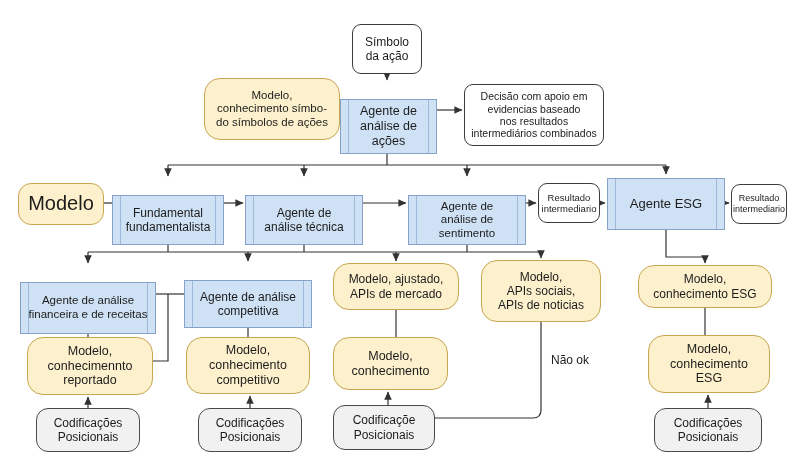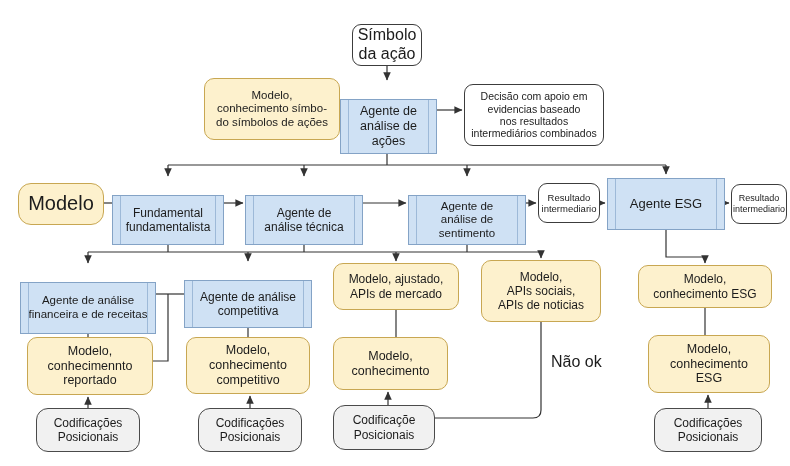--- a/index.html
+++ b/index.html
@@ -45,37 +45,37 @@
     top: 0; bottom: 0;
     width: 0;
     border-left: 1px solid #9db9d8;
   }
   .process::before { left: 7px; }
   .process::after  { right: 7px; }
   
   .data {
     background: #fdf1cd;
     border: 1px solid #c8a752;
-    border-radius: 10px;
+    border-radius: 16px;
   }
   
   .terminal {
     background: #ffffff;
     border: 1.3px solid #3c3c3c;
     border-radius: 9px;
   }
   
   .io {
     background: #f1f1f1;
     border: 1.3px solid #4a4a4a;
     border-radius: 12px;
   }
   .edge-label {
     position: absolute;
-    font-size: 16px;
+    font-size: 12px;
     color: #1c1c1c;
   }
 </style>
 </head>
 <body>
 
 <div class="canvas">
 
   <svg class="edges" width="790" height="466" viewBox="0 0 790 466" xmlns="http://www.w3.org/2000/svg">
     <defs>
@@ -113,21 +113,21 @@
       <path d="M396 252 V261" marker-end="url(#arr)"></path>
       <path d="M541 252 V258" marker-end="url(#arr)"></path>
       <path d="M666 228 V257 H705 V263" marker-end="url(#arr)"></path>
       <path d="M88 408 V397" marker-end="url(#arr)"></path>
       <path d="M250 408 V396" marker-end="url(#arr)"></path>
       <path d="M388 405 V392" marker-end="url(#arr)"></path>
       <path d="M708 408 V395" marker-end="url(#arr)"></path>
     </g>
   </svg>
 
-  <div class="node terminal" style="left:352px;top:24px;width:70px;height:42px;font-size:16px">Símbolo
+  <div class="node terminal" style="left:352px;top:24px;width:70px;height:50px;font-size:12px">Símbolo
 da ação</div>
 
   <div class="node data" style="left:204px;top:78px;width:136px;height:62px;font-size:11.5px">Modelo,
 conhecimento símbo-
 do símbolos de ações</div>
   <div class="node process" style="left:340px;top:82px;width:97px;height:55px;font-size:12.5px">Agente de
 análise de ações</div>
   <div class="node terminal" style="left:464px;top:84px;width:140px;height:62px;font-size:10.5px">Decisão com apoio em
 evidencias baseado
 nos resultados

